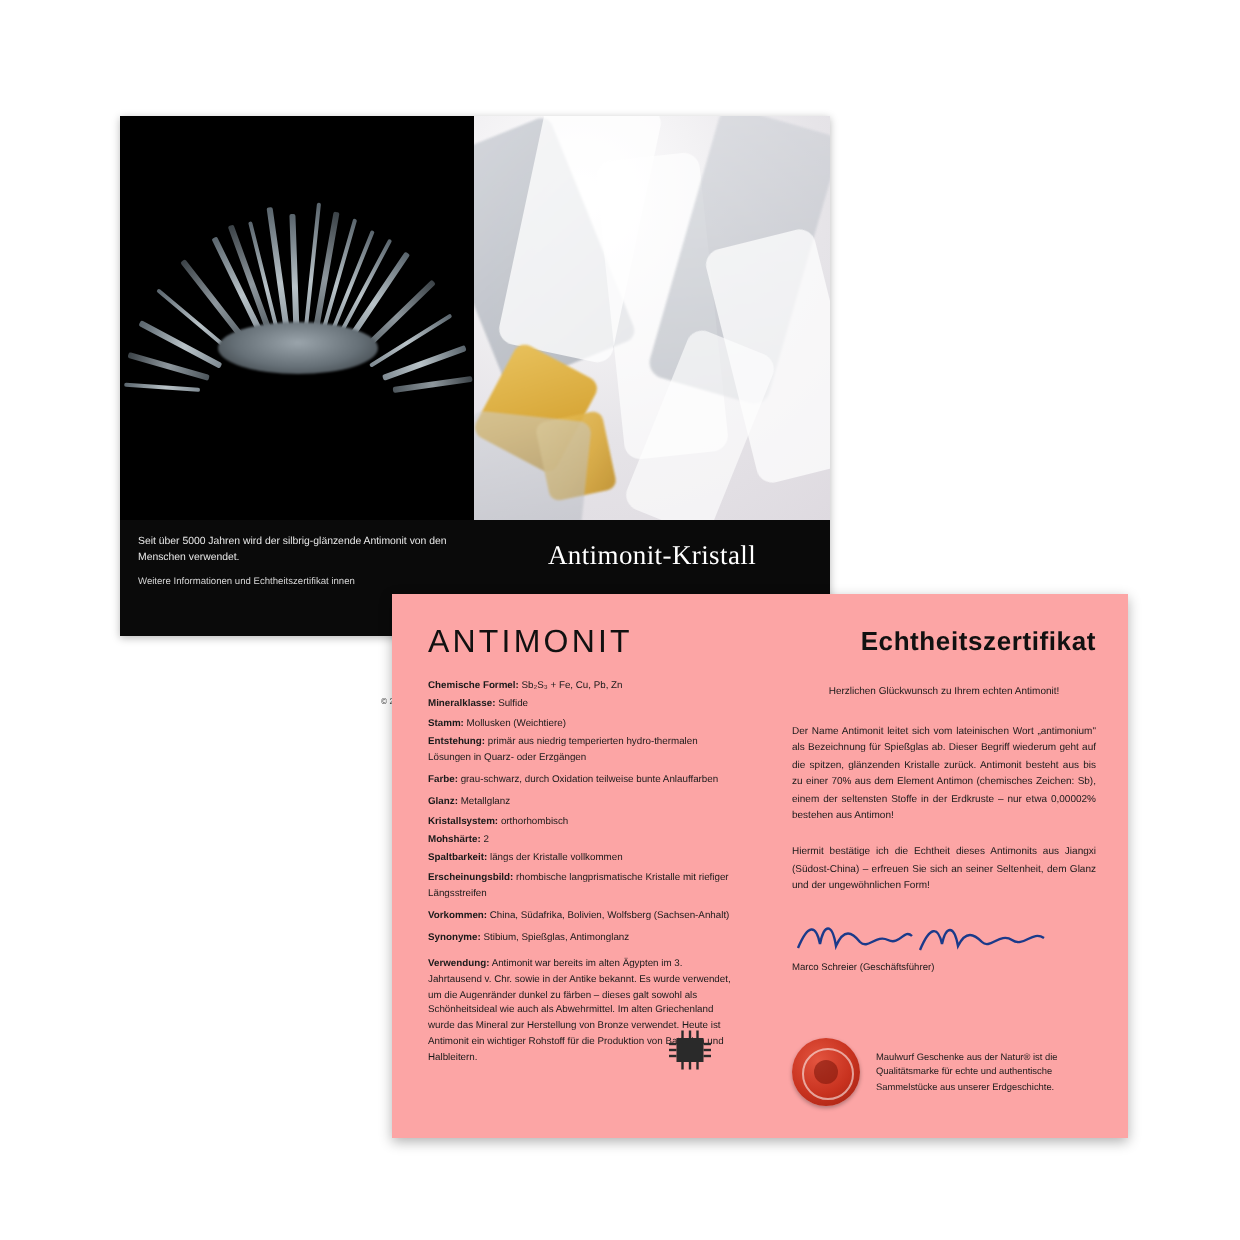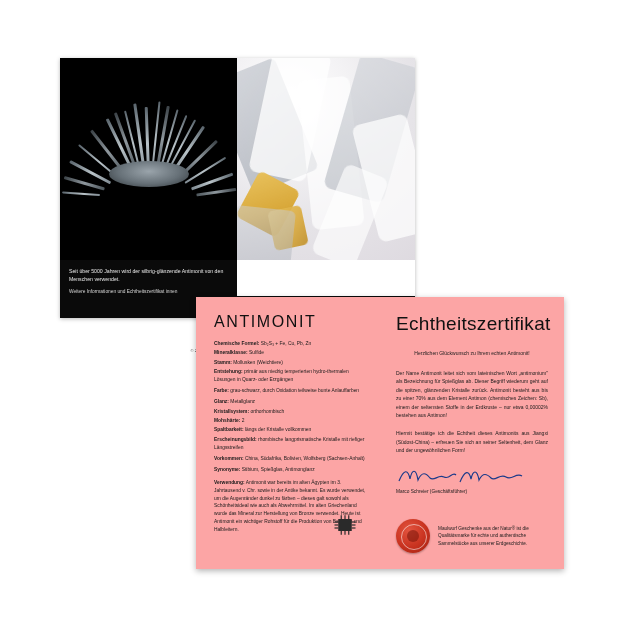--- a/index.html
+++ b/index.html
@@ -279,25 +279,25 @@
   .usage-block b { font-weight: bold; }
   .chip-icon {
     position: absolute;
     right: 6px;
     bottom: -4px;
     width: 30px;
     height: 26px;
   }
 
   .cert-title {
-    font-size: 19px;
+    font-size: 13px;
     letter-spacing: 0.3px;
     color: #111;
     margin: 0 0 14px 0;
-    font-weight: normal;
+    font-weight: bold;
     text-align: right;
   }
   .cert-sub {
     font-size: 5px;
     line-height: 1.6;
     color: #1a1a1a;
     text-align: center;
     margin: 0 0 12px 0;
   }
   .cert-para {
@@ -403,20 +403,23 @@
         <div class="q-grey" style="left:-4px; top:150px; width:60px; height:60px; transform: rotate(6deg); border-radius:6px; opacity:0.5;"></div>
         <div class="q-shard" style="left:90px; top:110px; width:46px; height:96px; transform: rotate(22deg); border-radius:8px; opacity:0.75;"></div>
       </div>
     </div>
 
     <div class="cb-blurb">
       <p>Seit über 5000 Jahren wird der silbrig-glänzende Antimonit von den Menschen verwendet.</p>
       <p class="second">Weitere Informationen und Echtheitszertifikat innen</p>
     </div>
 
+    <div class="cb-titlebar">
+      <span class="cb-title">Antimonit-Kristall</span>
+    </div>
     <div class="cb-strip"></div>
 
     <div class="cb-logos">
       <div class="logo-circle">
         <span class="lg-inner">GEPRÜFTE QUALITÄT</span>
       </div>
       <div class="logo-oval">
         <div class="mole"></div>
         <span class="lg-text">MAULWURF</span>
       </div>

